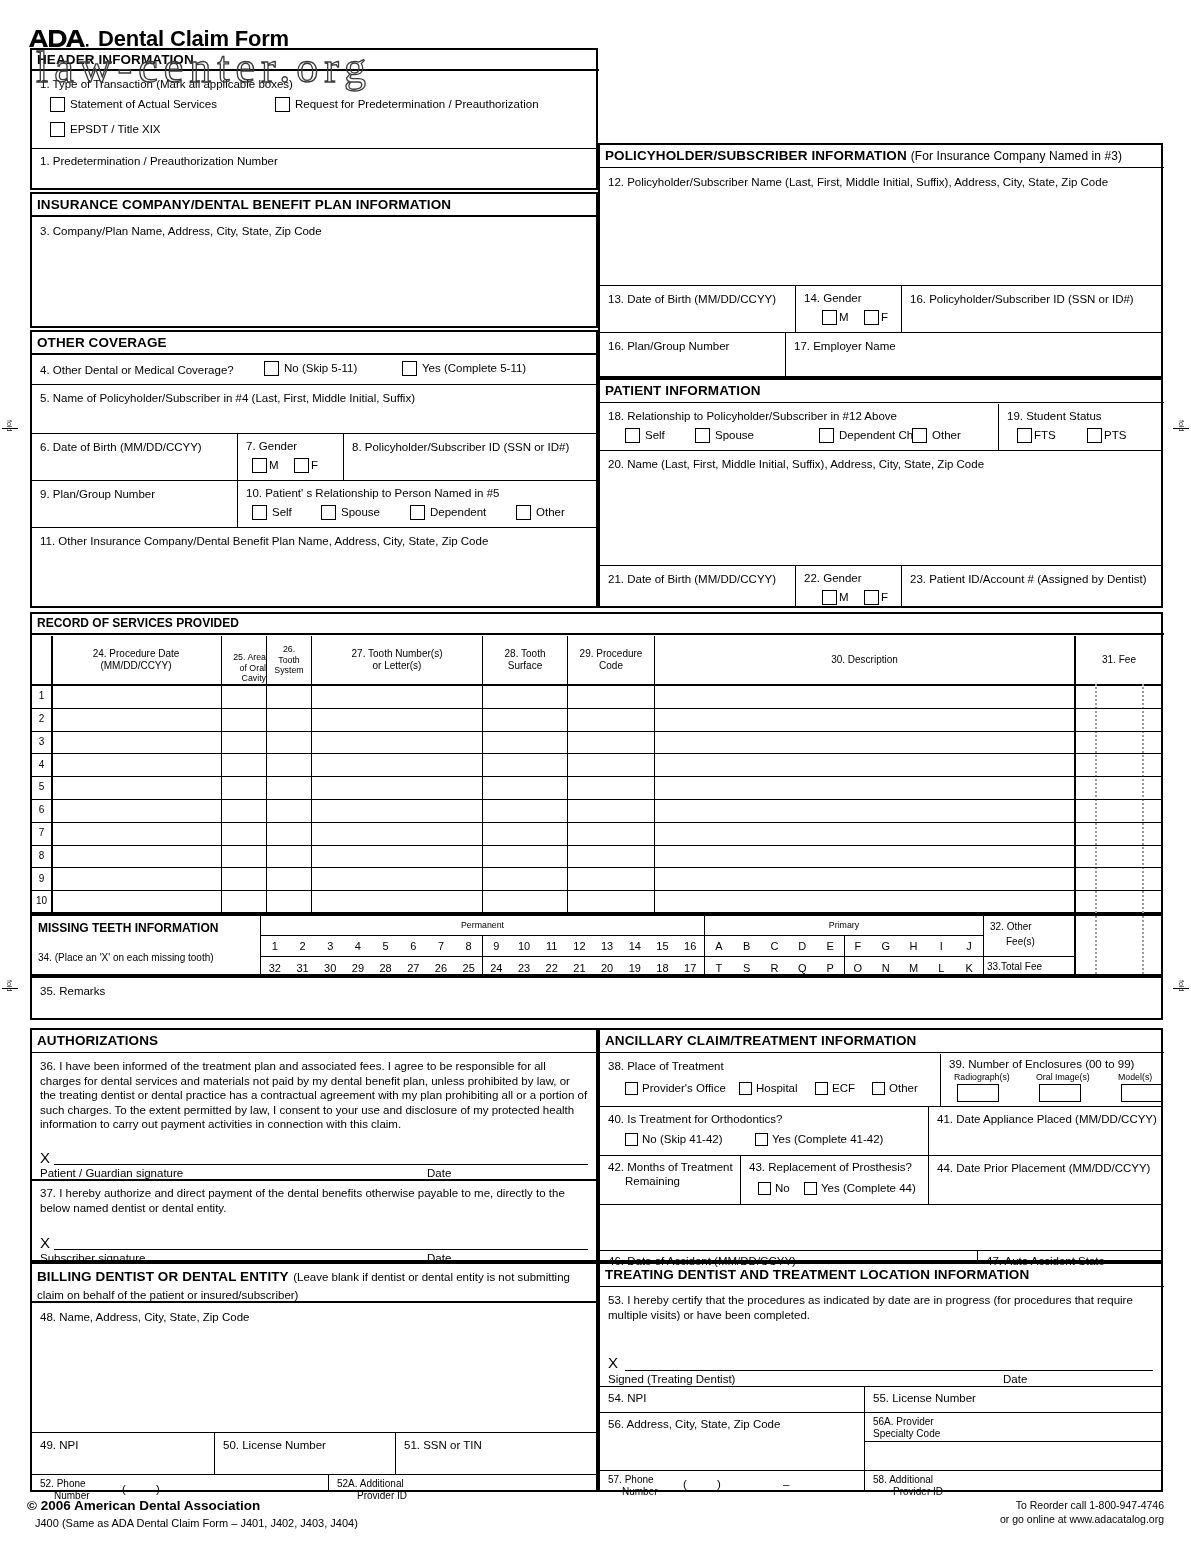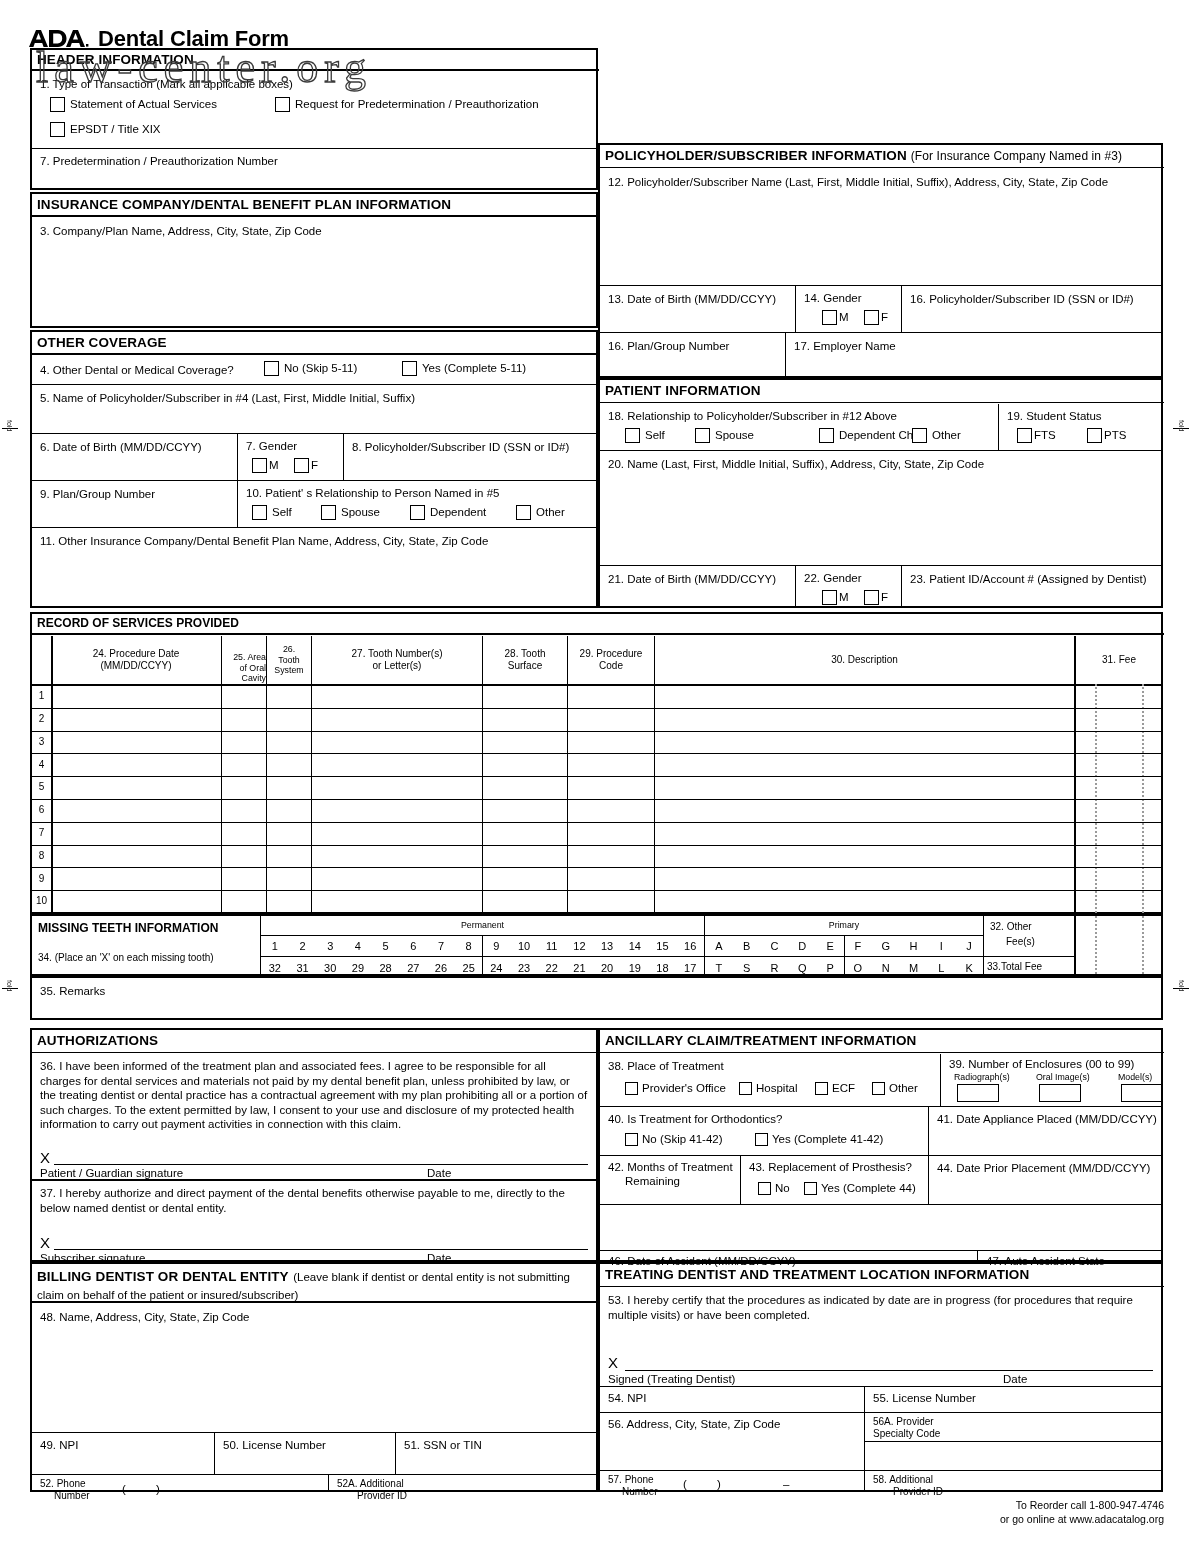--- a/index.html
+++ b/index.html
@@ -126,21 +126,21 @@
         <span class="cb"></span>
         <span class="lbl">Request for Predetermination / Preauthorization</span>
       </div>
       <div class="cbitem" style="position:absolute; left:18px; top:50px;">
         <span class="cb"></span>
         <span class="lbl">EPSDT / Title XIX</span>
       </div>
     </div>
     <div class="hairline" style="left:0; top:98px; width:100%; height:1px;"></div>
     <div style="position:absolute; left:0; top:99px; width:100%; height:42px;">
-      <div class="lbl" style="position:absolute; left:8px; top:5px;">7. Predetermination / Preauthorization Number</div>
+      <div class="lbl" style="position:absolute; left:8px; top:5px;">1. Predetermination / Preauthorization Number</div>
     </div>
   </div>
 
   <div class="frame" style="left:30px; top:192px; width:568px; height:136px;">
     <div class="cell" style="left:-1px; top:-1px; width:568px; height:24px; border-width:0 0 2.5px 0;">
       <div class="sechead" style="padding:4px 6px;">INSURANCE COMPANY/DENTAL BENEFIT PLAN INFORMATION</div>
     </div>
     <div style="position:absolute; left:0; top:24px; width:100%; height:110px;">
       <div class="lbl" style="position:absolute; left:8px; top:6px;">3. Company/Plan Name, Address, City, State, Zip Code</div>
     </div>
@@ -747,18 +747,22 @@
         <div class="lbl" style="position:absolute; left:183px; top:6px;">–</div>
       </div>
       <div class="hairline" style="left:264px; top:0; width:1px; height:100%;"></div>
       <div style="position:absolute; left:265px; top:0; right:0; height:100%;">
         <div class="lbl-sm" style="position:absolute; left:8px; top:3px;">58. Additional</div>
         <div class="lbl-sm" style="position:absolute; left:28px; top:15px;">Provider ID</div>
       </div>
     </div>
   </div>
 
+  <div style="position:absolute; left:27px; top:1498px; width:600px;">
+    <div class="footer-left-1">© 2006 American Dental Association</div>
+    <div class="footer-left-2" style="margin-top:4px; margin-left:8px;">J400 (Same as ADA Dental Claim Form – J401, J402, J403, J404)</div>
+  </div>
   <div style="position:absolute; right:27px; top:1498px; width:420px;">
     <div class="footer-right">To Reorder call 1-800-947-4746</div>
     <div class="footer-right">or go online at www.adacatalog.org</div>
   </div>
 
 </div>
 
 </body></html>

